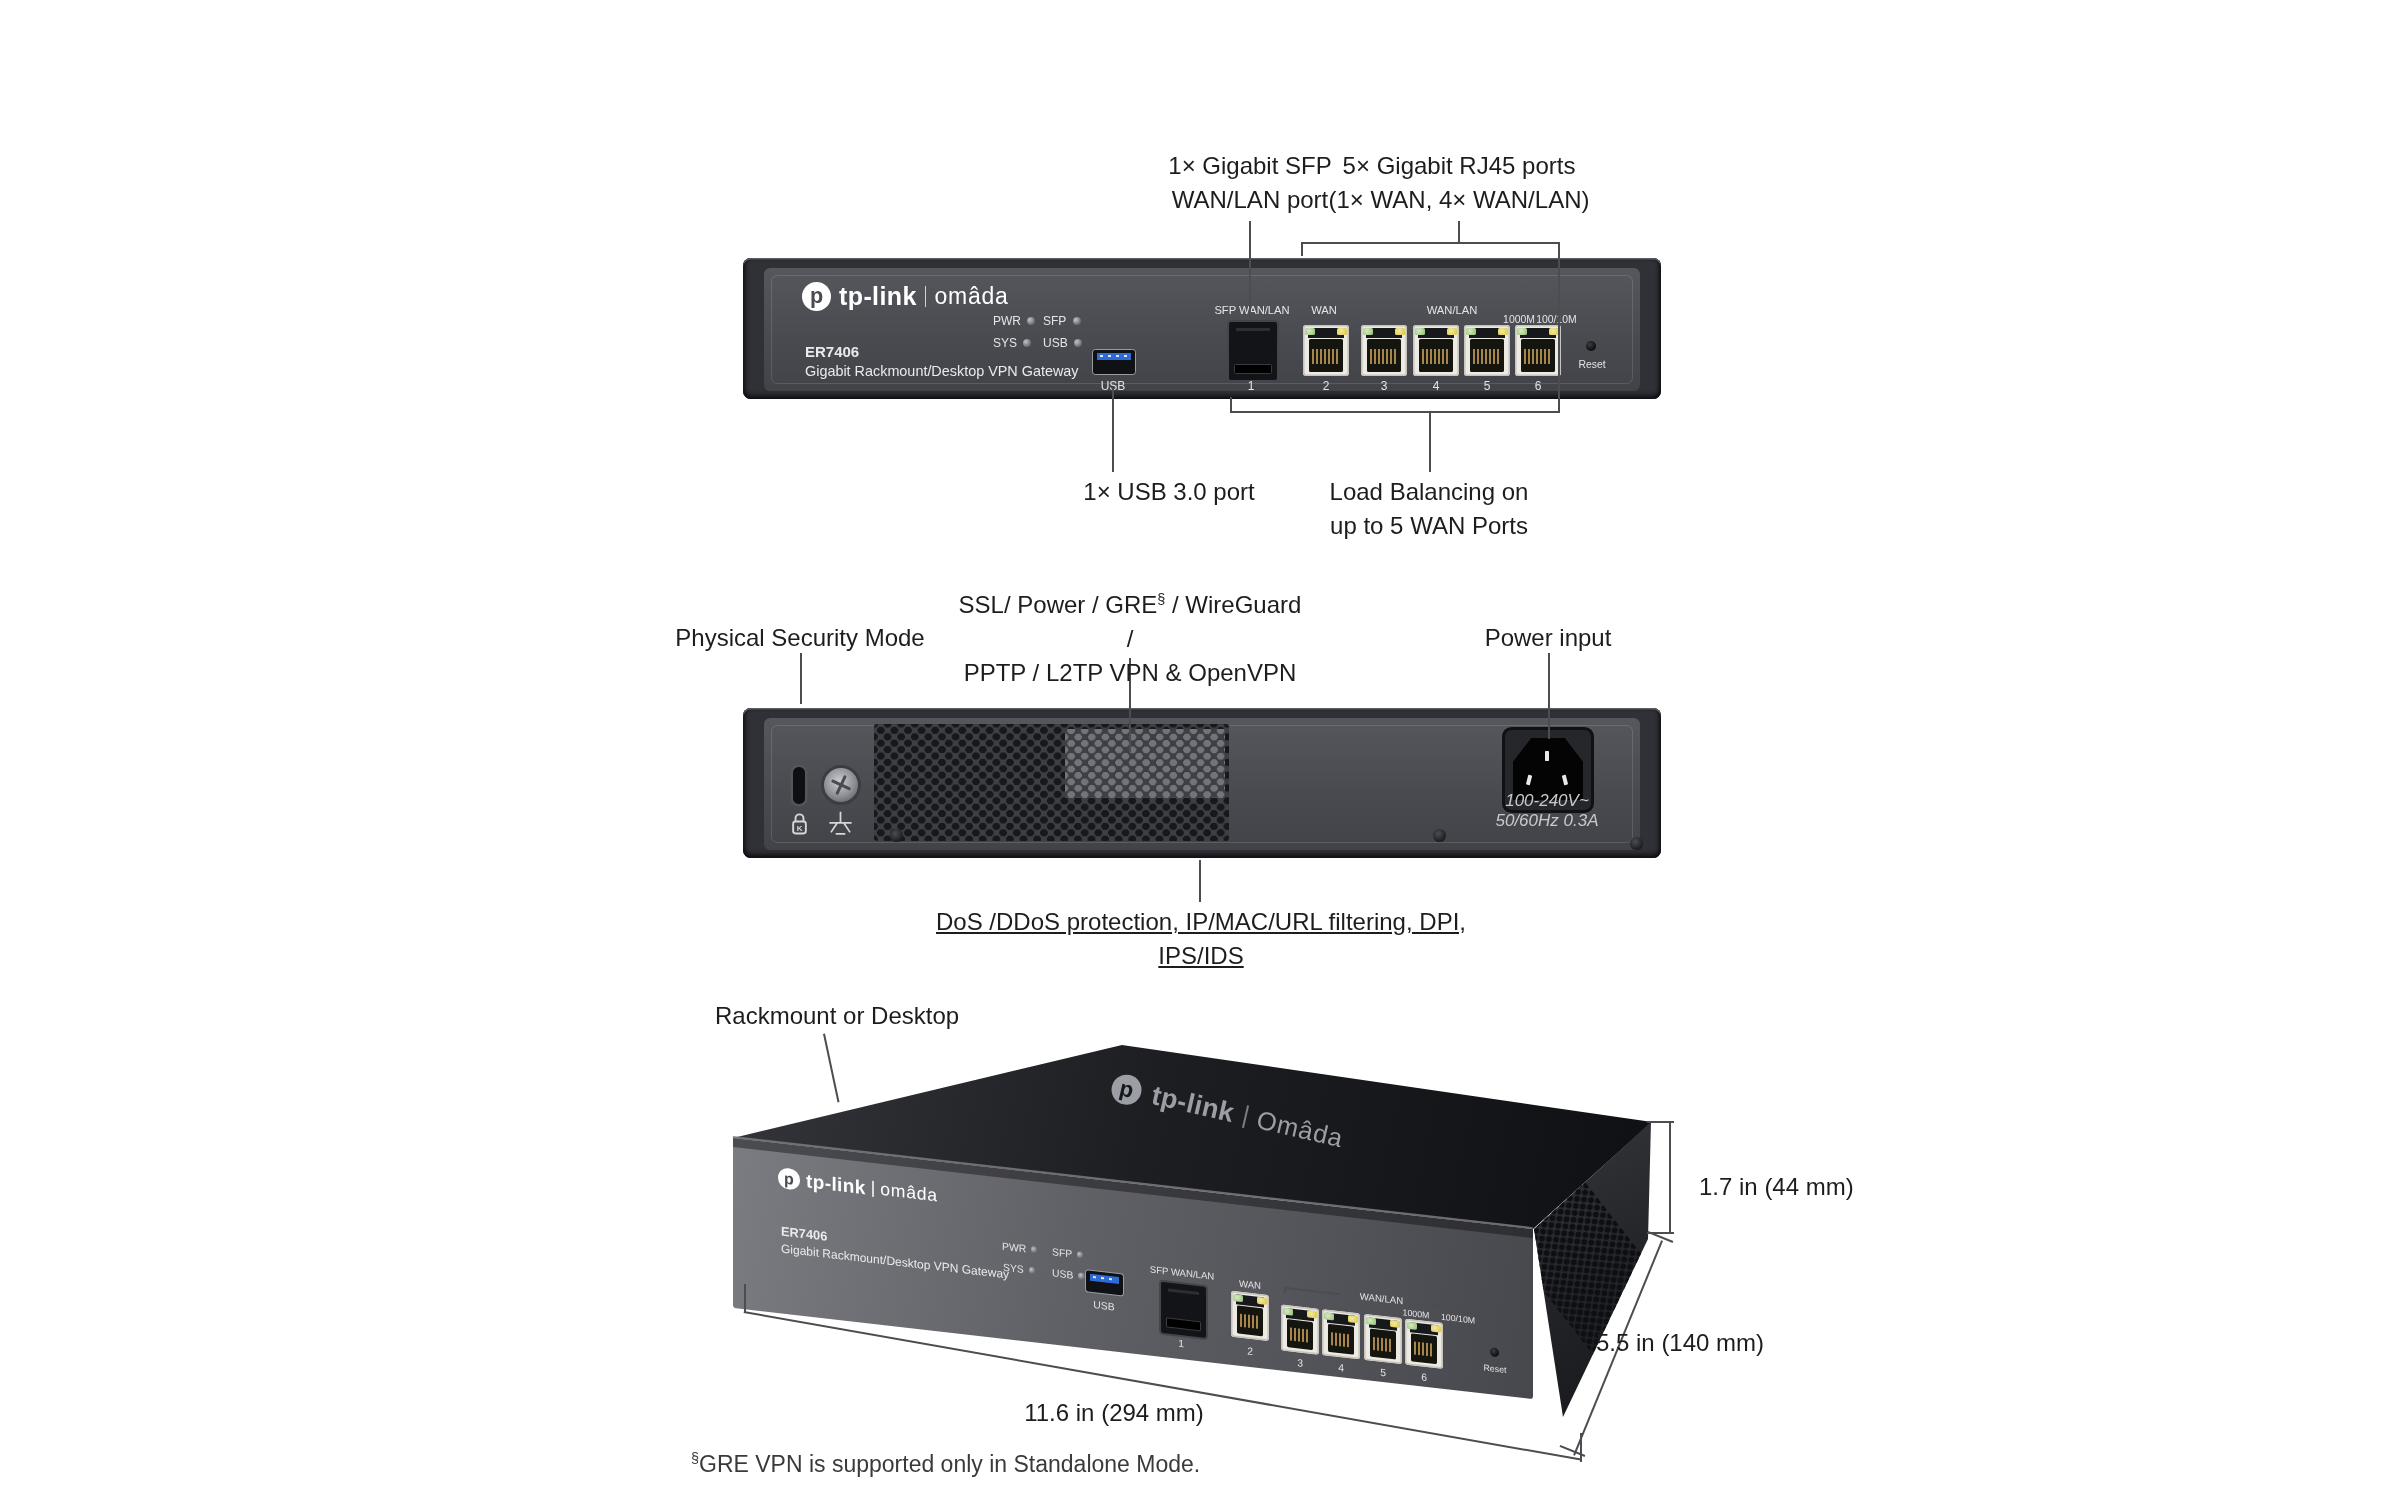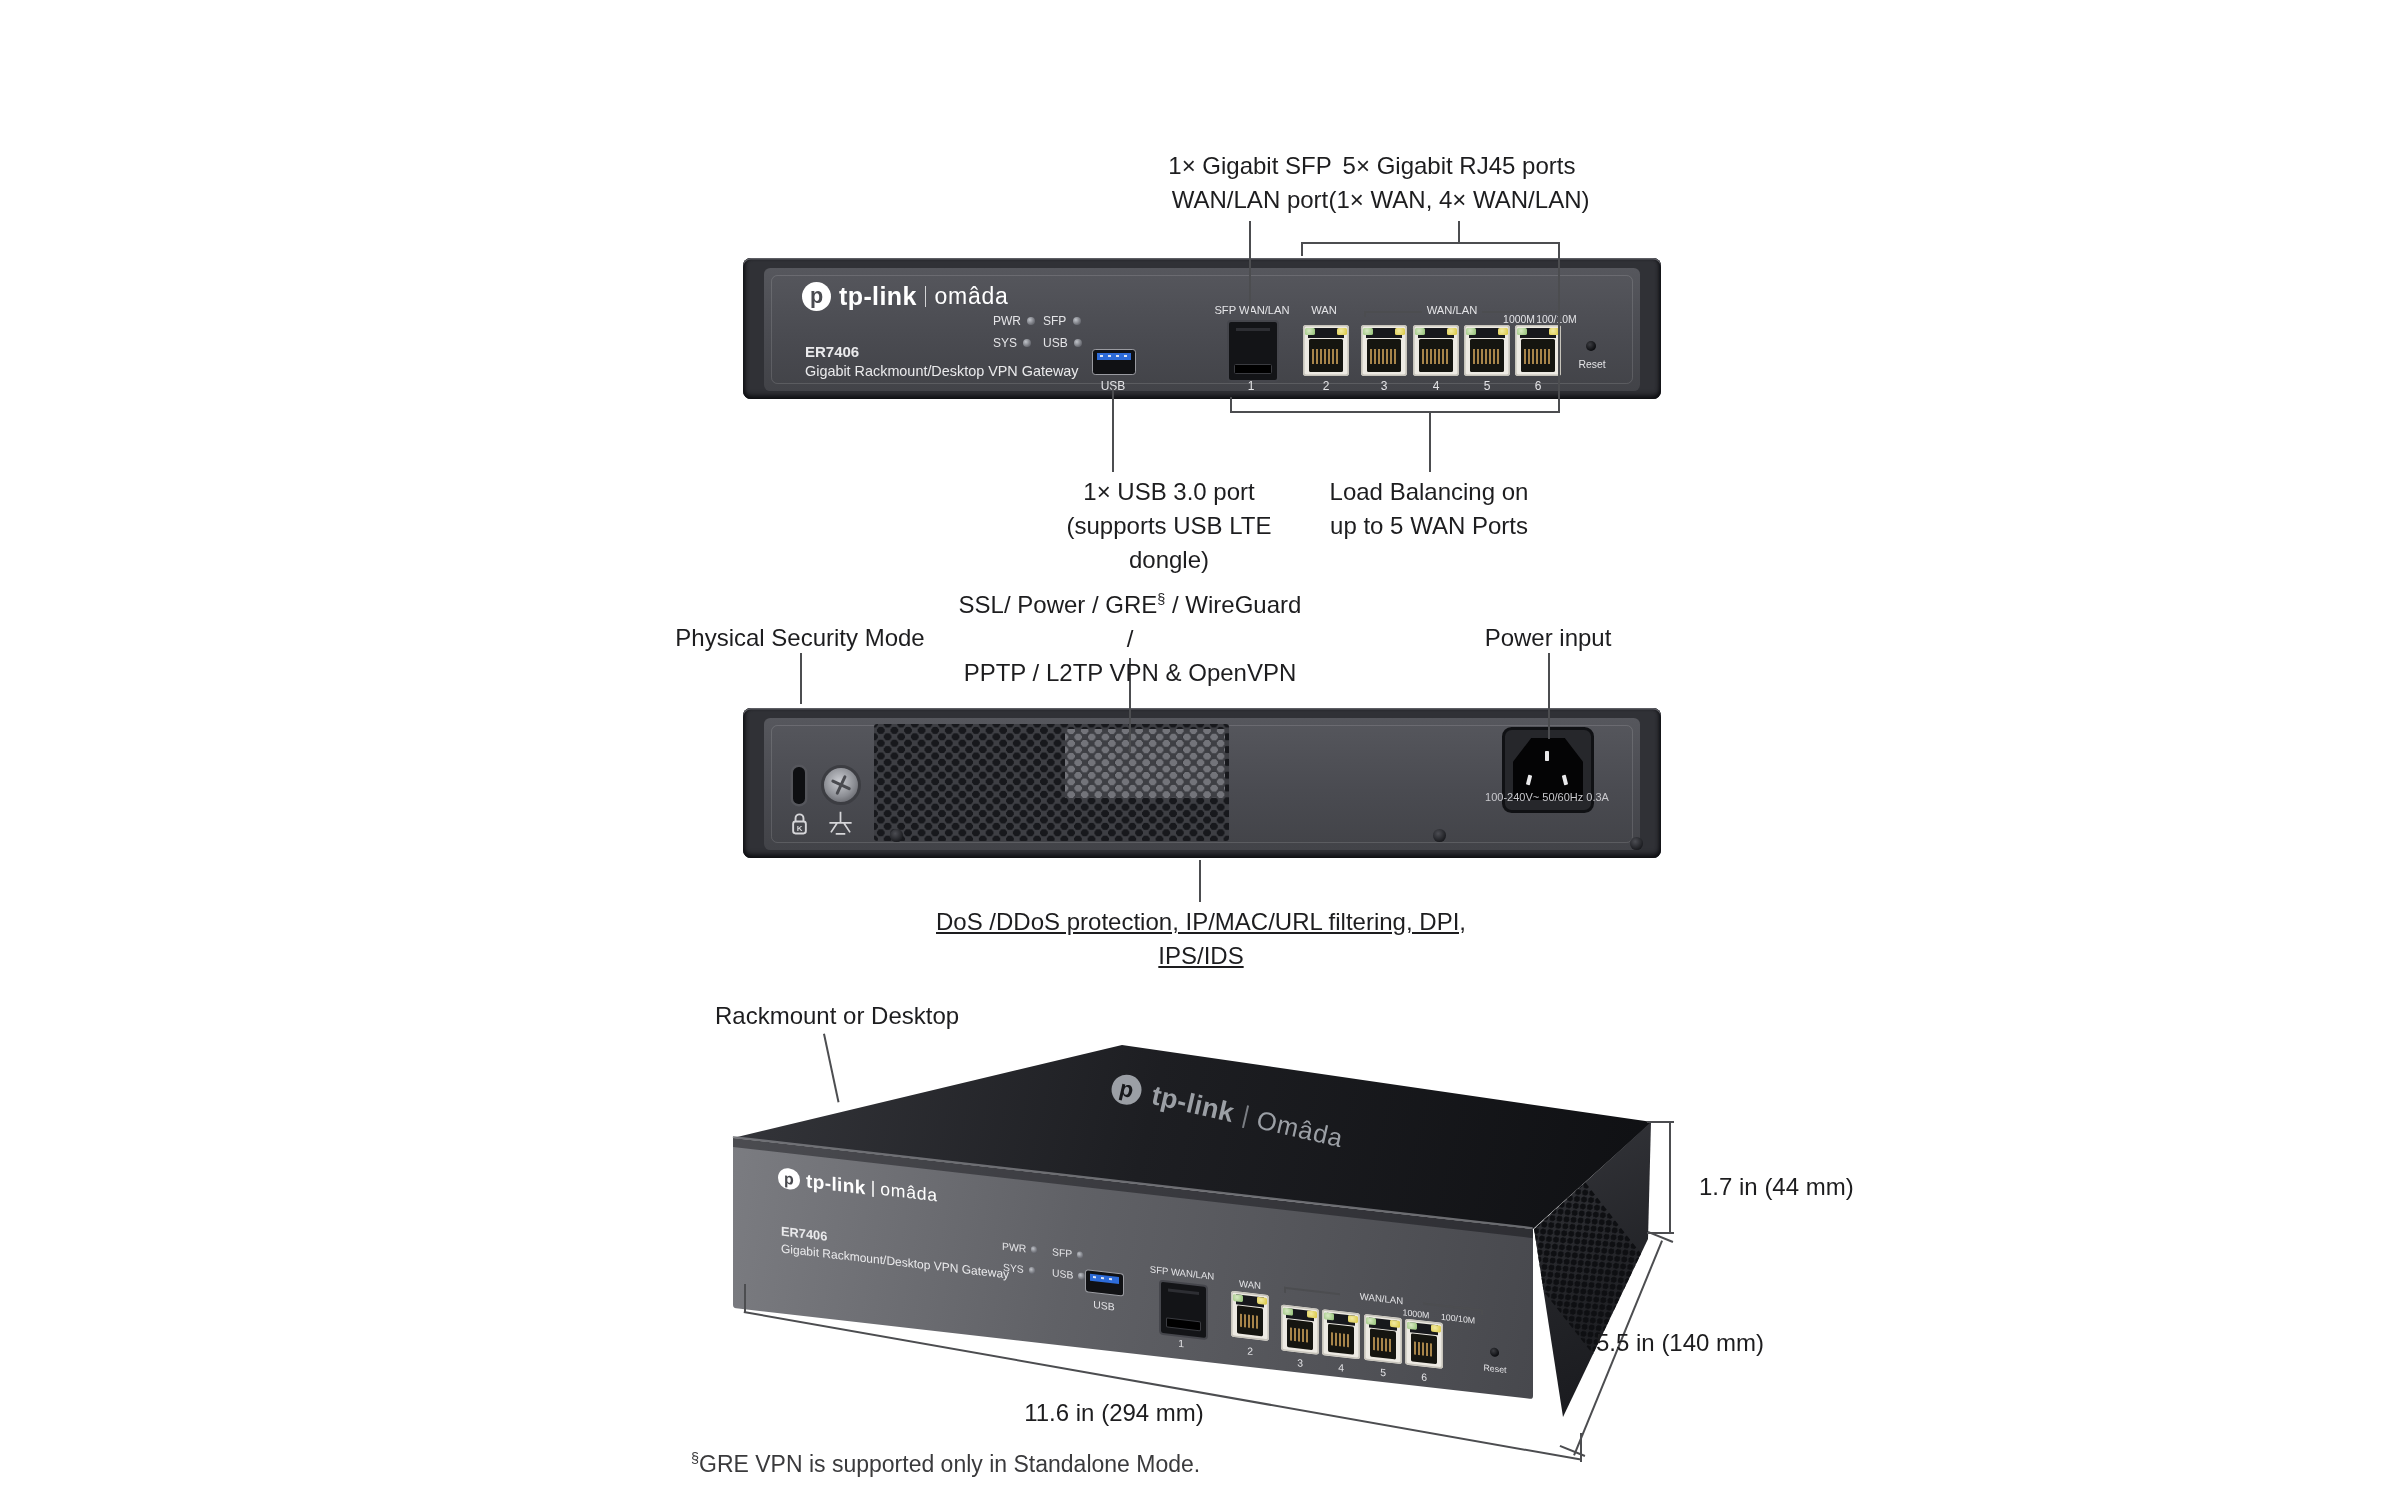--- a/index.html
+++ b/index.html
@@ -206,21 +206,20 @@
 
   <div class="rdot" style="left:1586px;top:301px;width:10.4px;height:10.4px;"></div>
   <div class="ptxt" style="left:1571px;top:319px;width:42px;font-size:10.4px;">Reset</div>
 
   <div class="vl" style="left:1112px;top:349px;height:83px;"></div>
   <div class="vl" style="left:1230px;top:357px;height:16px;"></div>
   <div class="hl" style="left:1230px;top:371px;width:330px;"></div>
   <div class="vl" style="left:1429px;top:371px;height:61px;"></div>
   <div class="t" style="left:1025px;top:435px;width:288px;">
     <div>1× USB 3.0 port</div>
-    <div>(supports USB LTE dongle)</div>
   </div>
   <div class="t" style="left:1285px;top:435px;width:288px;">
     <div>Load Balancing on</div>
     <div>up to 5 WAN Ports</div>
   </div>
 
   <div class="t" style="left:640px;top:581px;width:320px;">Physical Security Mode</div>
   <div class="t" style="left:954px;top:548px;width:352px;">
     <div><span>SSL/ Power / GRE</span><sup>§</sup><span> / WireGuard /</span></div>
     <div>PPTP / L2TP VPN &amp; OpenVPN</div>
@@ -248,21 +247,21 @@
   </div>
   <div class="screw" style="left:890px;top:789px;width:12.8px;height:12.8px;"></div>
   <div class="screw" style="left:1433px;top:789px;width:12.8px;height:12.8px;"></div>
   <div class="screw" style="left:1630px;top:797px;width:12.8px;height:12.8px;"></div>
   <div class="inlet" style="left:1502px;top:687px;width:86px;height:80px;">
     <div class="cav"></div>
     <div class="pin" style="left:40px;top:21px;"></div>
     <div class="pin" style="left:22.4px;top:45px;transform:rotate(14deg);"></div>
     <div class="pin" style="left:58px;top:45px;transform:rotate(-14deg);"></div>
   </div>
-  <div class="ptxt" style="left:1479px;top:751px;width:136px;font-size:11px;color:#c9c9cd;">100-240V~ 50/60Hz 0.3A</div>
+  <div class="ptxt" style="left:1479px;top:751px;width:136px;font-size:17px;color:#c9c9cd;font-style:italic;">100-240V~ 50/60Hz 0.3A</div>
 
   <div class="vl" style="left:1199px;top:820px;height:42px;"></div>
   <div class="t" style="left:905px;top:865px;width:592px;text-decoration:underline;">DoS /DDoS protection, IP/MAC/URL filtering, DPI, IPS/IDS</div>
 
   <div class="t left" style="left:715px;top:959px;width:272px;">Rackmount or Desktop</div>
   <div class="vl" style="left:823px;top:994px;height:70px;transform:rotate(-12deg);transform-origin:top left;"></div>
 
   <div class="iso-top">
     <div class="logo" style="left:376px;top:50px;height:35px;gap:11.2px;color:#9b9fa5;transform:rotate(13deg);">
       <span class="glyph" style="width:30px;height:30px;font-size:22.4px;background:#9b9fa5;color:#17181b;">p</span>

